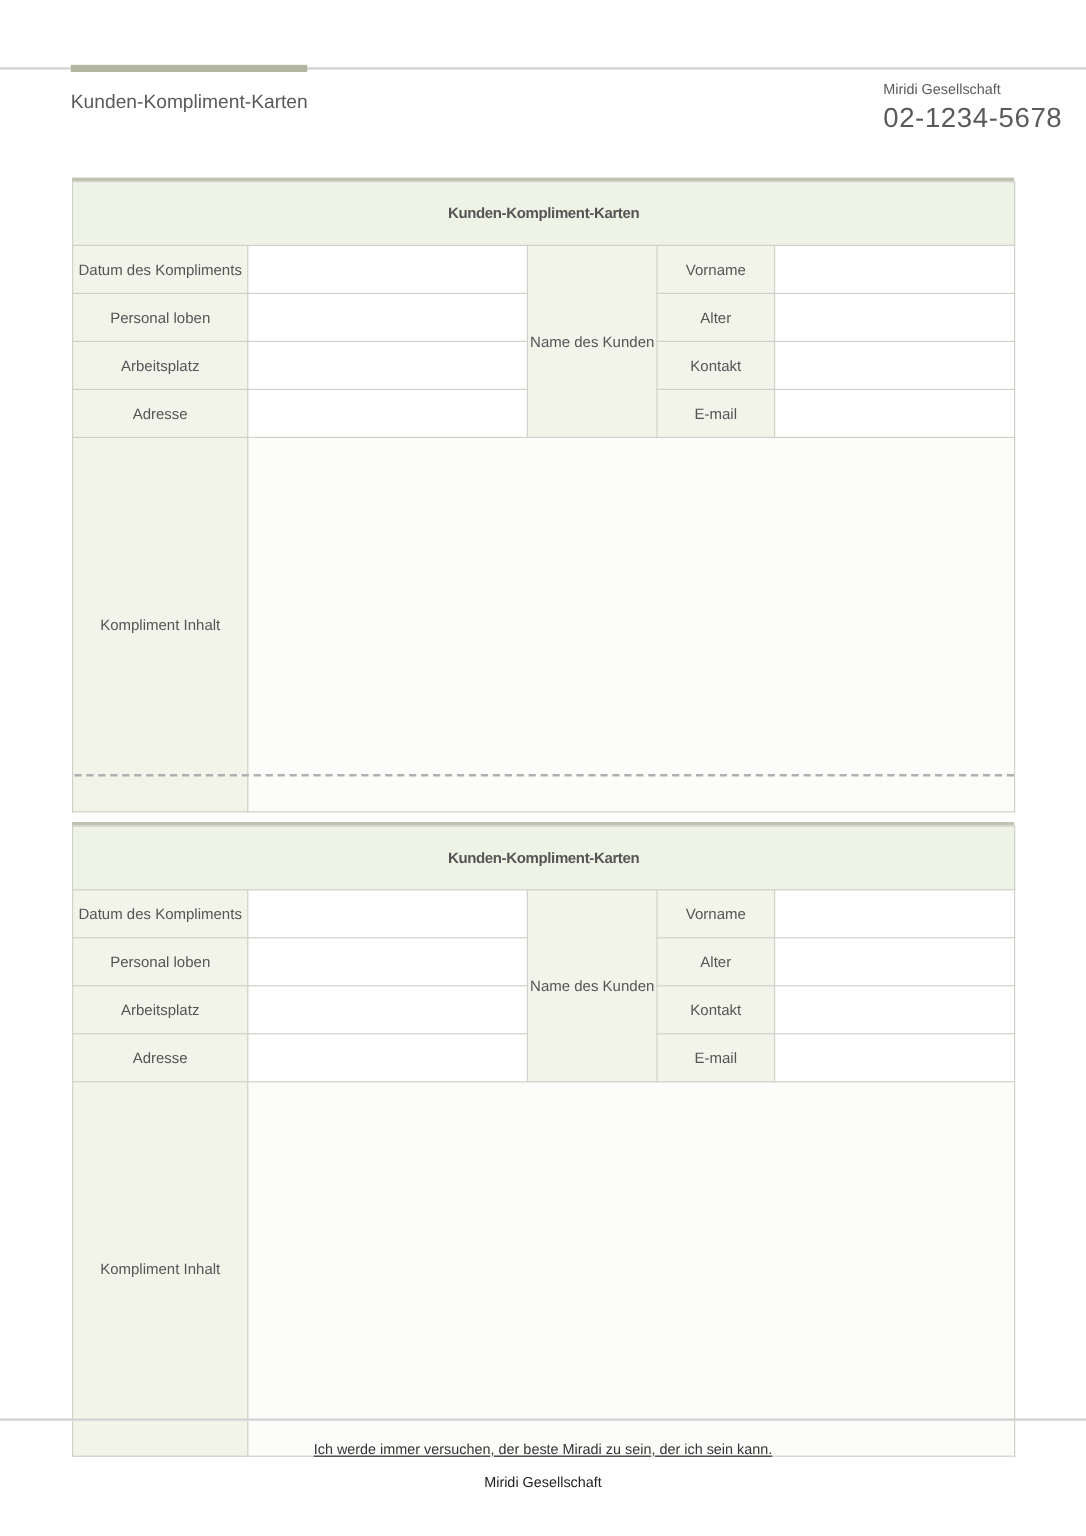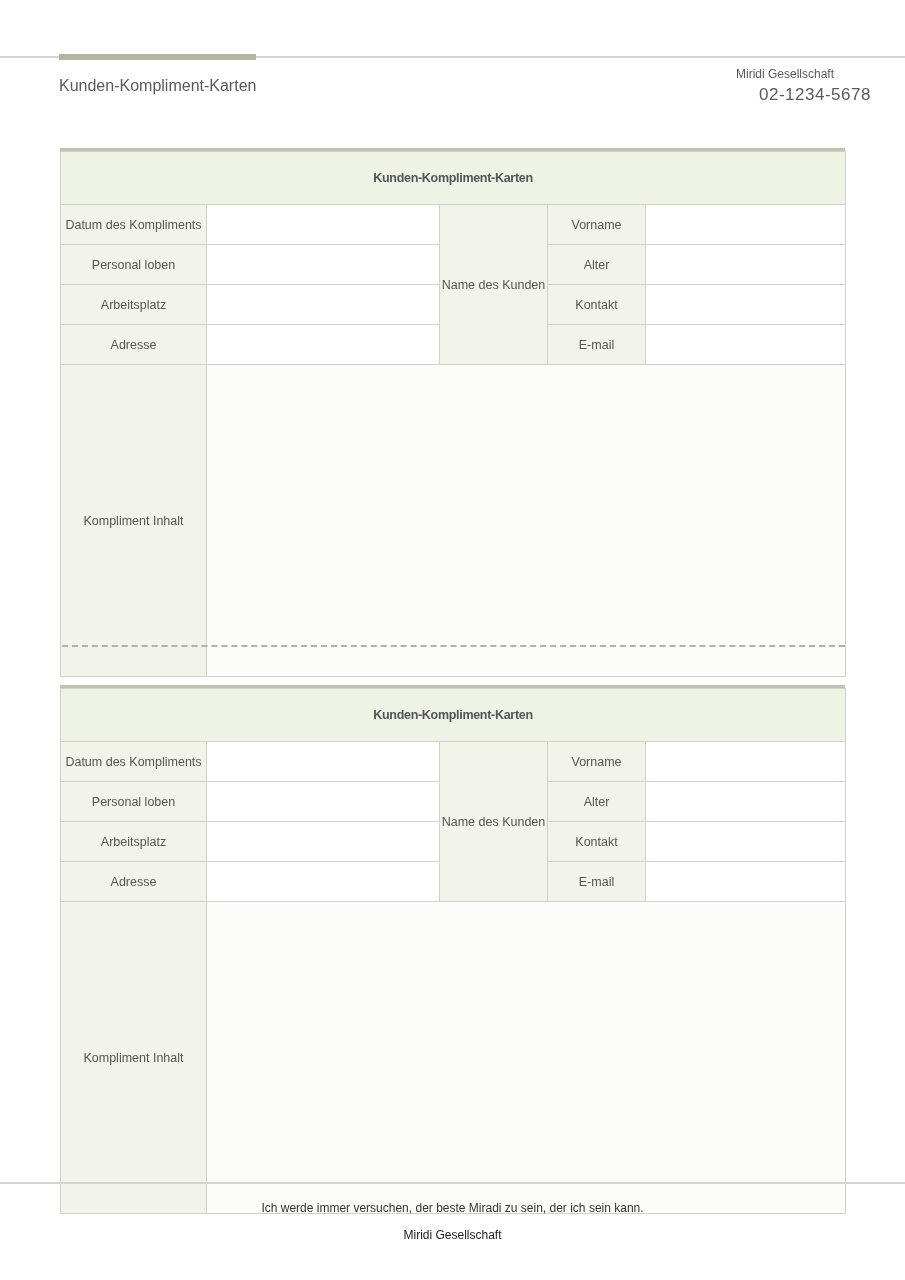--- a/index.html
+++ b/index.html
@@ -3,37 +3,37 @@
   <meta charset="utf-8">
   <style>
     * { box-sizing: border-box; margin: 0; padding: 0; }
     html, body { width: 905px; height: 1280px; background: #ffffff; overflow: hidden; }
     body { position: relative; font-family: "Liberation Sans", "DejaVu Sans", sans-serif; color: #555; }
 
     .top-line { position: absolute; left: 0; top: 56px; width: 905px; height: 2px; background: #d4d4d4; }
     .top-accent { position: absolute; left: 59px; top: 54px; width: 197px; height: 6px; background: #b2b5a2; }
     .doc-title { position: absolute; left: 59px; top: 77px; font-size: 16px; color: #5a5a5a; }
     .company-small { position: absolute; left: 736px; top: 67px; font-size: 12px; color: #5a5a5a; }
-    .phone { position: absolute; left: 736px; top: 85px; font-size: 17px; color: #5a5a5a; letter-spacing: 0.5px; margin-left: 23px; }
+    .phone { position: absolute; left: 736px; top: 85px; font-size: 23px; color: #5a5a5a; letter-spacing: 0.5px; }
 
     .card { position: absolute; left: 60px; width: 785px; border-top: 3px solid #c0c3b2; }
     .card-table { width: 785px; border-collapse: collapse; table-layout: fixed; }
     .card-table td { border: 1px solid #cfd2c8; text-align: center; vertical-align: middle; font-size: 12.5px; color: #555; }
     .card-title { background: #eef3e6; height: 53px; font-size: 22px; font-weight: bold; color: #4e5e45; letter-spacing: -0.3px; }
     .lbl { background: #f2f4ea; }
     .val { background: #ffffff; }
     .val-area { background: #fcfdfb; }
     .email { color: #7a7a7a; }
     .row td { height: 40px; }
     .content-row td { height: 312px; }
 
     .dashed { position: absolute; left: 62px; top: 645px; width: 783px; height: 0; border-top: 2px dashed #b0b0b0; }
 
     .bottom-line { position: absolute; left: 0; top: 1182px; width: 905px; height: 2px; background: #d4d4d4; }
-    .footer-quote { position: absolute; left: 0; top: 1201px; width: 905px; text-align: center; font-size: 12px; color: #333; }
+    .footer-quote { position: absolute; left: 0; top: 1201px; width: 905px; text-align: center; font-size: 12px; color: #333; text-decoration: underline; }
     .footer-company { position: absolute; left: 0; top: 1228px; width: 905px; text-align: center; font-size: 12px; color: #222; }
   </style>
 </head>
 <body>
 
 <div class="top-line"></div>
 <div class="top-accent"></div>
 <div class="doc-title">Kunden-Kompliment-Karten</div>
 <div class="company-small">Miridi Gesellschaft</div>
 <div class="phone">02-1234-5678</div>

